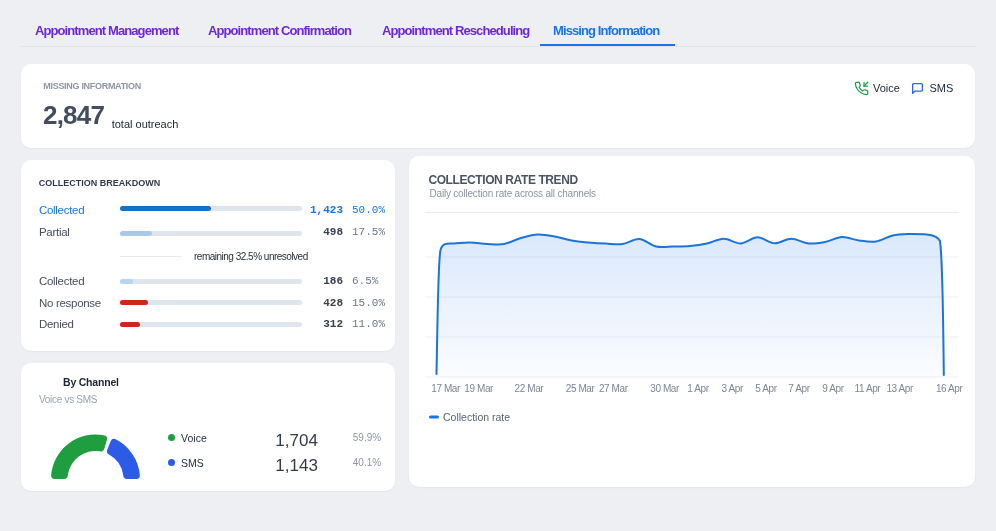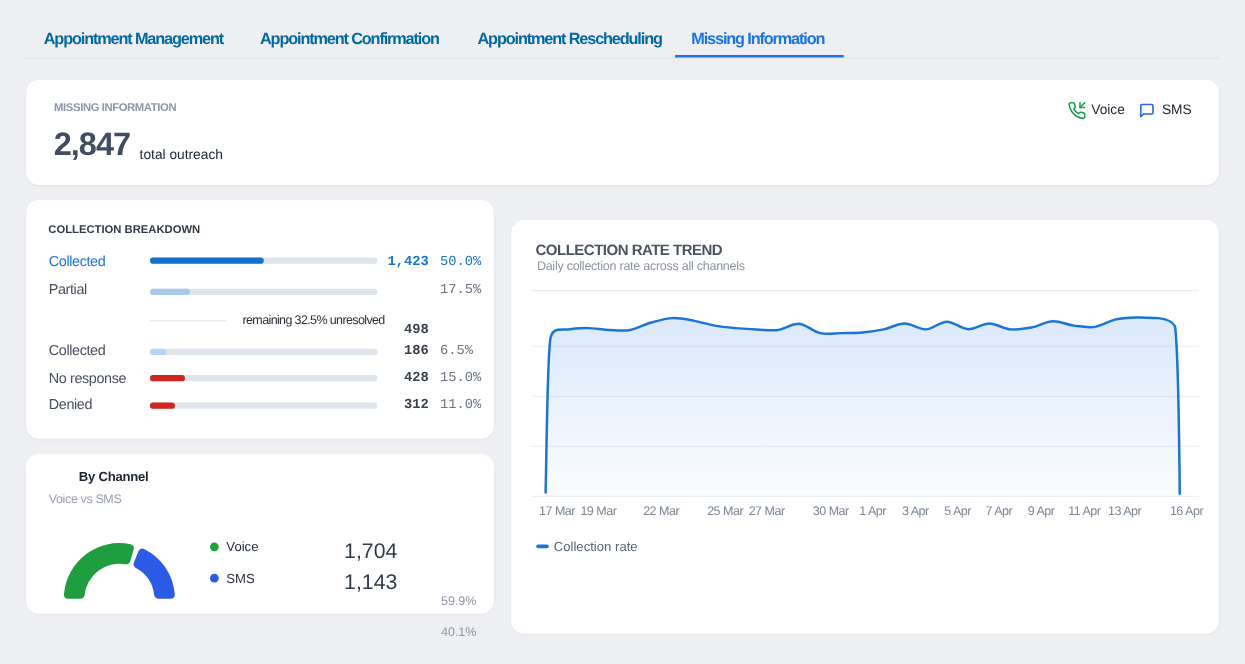--- a/index.html
+++ b/index.html
@@ -2,21 +2,21 @@
 <html><head>
 <meta charset="utf-8">
 <style>
   * { margin:0; padding:0; box-sizing:border-box; }
   html,body { width:996px; height:531px; background:#edeff2; font-family:"Liberation Sans", sans-serif; overflow:hidden; }
   .abs { position:absolute; }
   #stage { position:relative; width:996px; height:531px; }
   .card { position:absolute; background:#fff; border-radius:10px; box-shadow:0 1px 2px rgba(16,24,40,.04); }
 
   
-  .tab { position:absolute; font-size:13px; font-weight:700; color:#0369a1; letter-spacing:-0.9px; white-space:nowrap; top:23px; }
+  .tab { position:absolute; font-size:13px; font-weight:700; color:#6d28d9; letter-spacing:-0.9px; white-space:nowrap; top:23px; }
   #tabline { position:absolute; left:20px; top:46px; width:956px; height:1px; background:#e1e5ea; }
   #tabul { position:absolute; left:539.8px; top:44px; width:135.5px; height:2px; background:#1a73e8; }
 
   
   #card1 { left:21px; top:64px; width:954px; height:84px; }
   .kicker { font-size:9px; font-weight:700; letter-spacing:-0.3px; color:#8d96a8; }
   #bignum { font-size:26px; font-weight:700; color:#434d61; letter-spacing:-0.8px; line-height:26px; }
   .chiplab { font-size:11px; color:#1c2433; }
 
   
@@ -27,24 +27,24 @@
   .track { position:absolute; left:99px; width:182px; height:5px; border-radius:3px; background:#dfe5ec; }
   .fill  { position:absolute; left:0; top:0; height:5px; border-radius:3px; }
   .val { position:absolute; font-family:"Liberation Mono", monospace; font-size:11px; font-weight:700; color:#39404e; text-align:right; width:60px; left:262px; }
   .pct { position:absolute; left:331px; font-family:"Liberation Mono", monospace; font-size:11px; color:#6e7684; }
 
   
   #card3 { left:21px; top:363px; width:374px; height:128px; }
   .dot { position:absolute; width:7px; height:7px; border-radius:50%; }
   .leg-label { position:absolute; font-size:10.5px; color:#28303e; }
   .leg-val { position:absolute; font-size:17px; font-weight:400; color:#333b48; text-align:left; width:70px; }
-  .leg-pct { position:absolute; font-size:10px; color:#8d96a4;margin-top:44px; }
+  .leg-pct { position:absolute; font-size:10px; color:#8d96a4; }
 
   
-  #card4 { left:409px; top:176px; width:566px; height:331px; }
+  #card4 { left:409px; top:156px; width:566px; height:331px; }
 </style>
 </head>
 <body>
 <div id="stage">
 
   <div class="tab" style="left:35px;">Appointment Management</div>
   <div class="tab" style="left:208px;">Appointment Confirmation</div>
   <div class="tab" style="left:382px;">Appointment Rescheduling</div>
   <div class="tab" style="left:553px; color:#1a73e8;">Missing Information</div>
   <div id="tabline"></div>
@@ -73,21 +73,21 @@
     <div class="track" style="top:45.5px;">
         <div class="fill" style="width:91px; background:#1470cf;"></div>
       </div>
     <div class="val blue" style="top:44px;">1,423</div>
     <div class="pct blue" style="top:44px;">50.0%</div>
 
     <div class="abs row-label" style="left:18px; top:66px;text-align:center;">Partial</div>
     <div class="track" style="top:70.5px;">
         <div class="fill" style="width:32px; background:#a9c9ec;"></div>
       </div>
-    <div class="val" style="top:66px;margin-top:32px;">498</div>
+    <div class="val" style="top:66px;">498</div>
     <div class="pct" style="top:66px;">17.5%</div>
 
     <div class="abs" style="left:99px; top:96px; width:61px; border-top:1px solid #e7eaee;"></div>
     <div class="abs" style="left:173px; top:90.5px; font-size:10px; letter-spacing:-0.5px; color:#2a303b;">remaining 32.5% unresolved</div>
 
     <div class="abs row-label" style="left:18px; top:115px;">Collected</div>
     <div class="track" style="top:118.5px;">
         <div class="fill" style="width:13px; background:#b8d4f1;"></div>
       </div>
     <div class="val" style="top:115px;">186</div>

